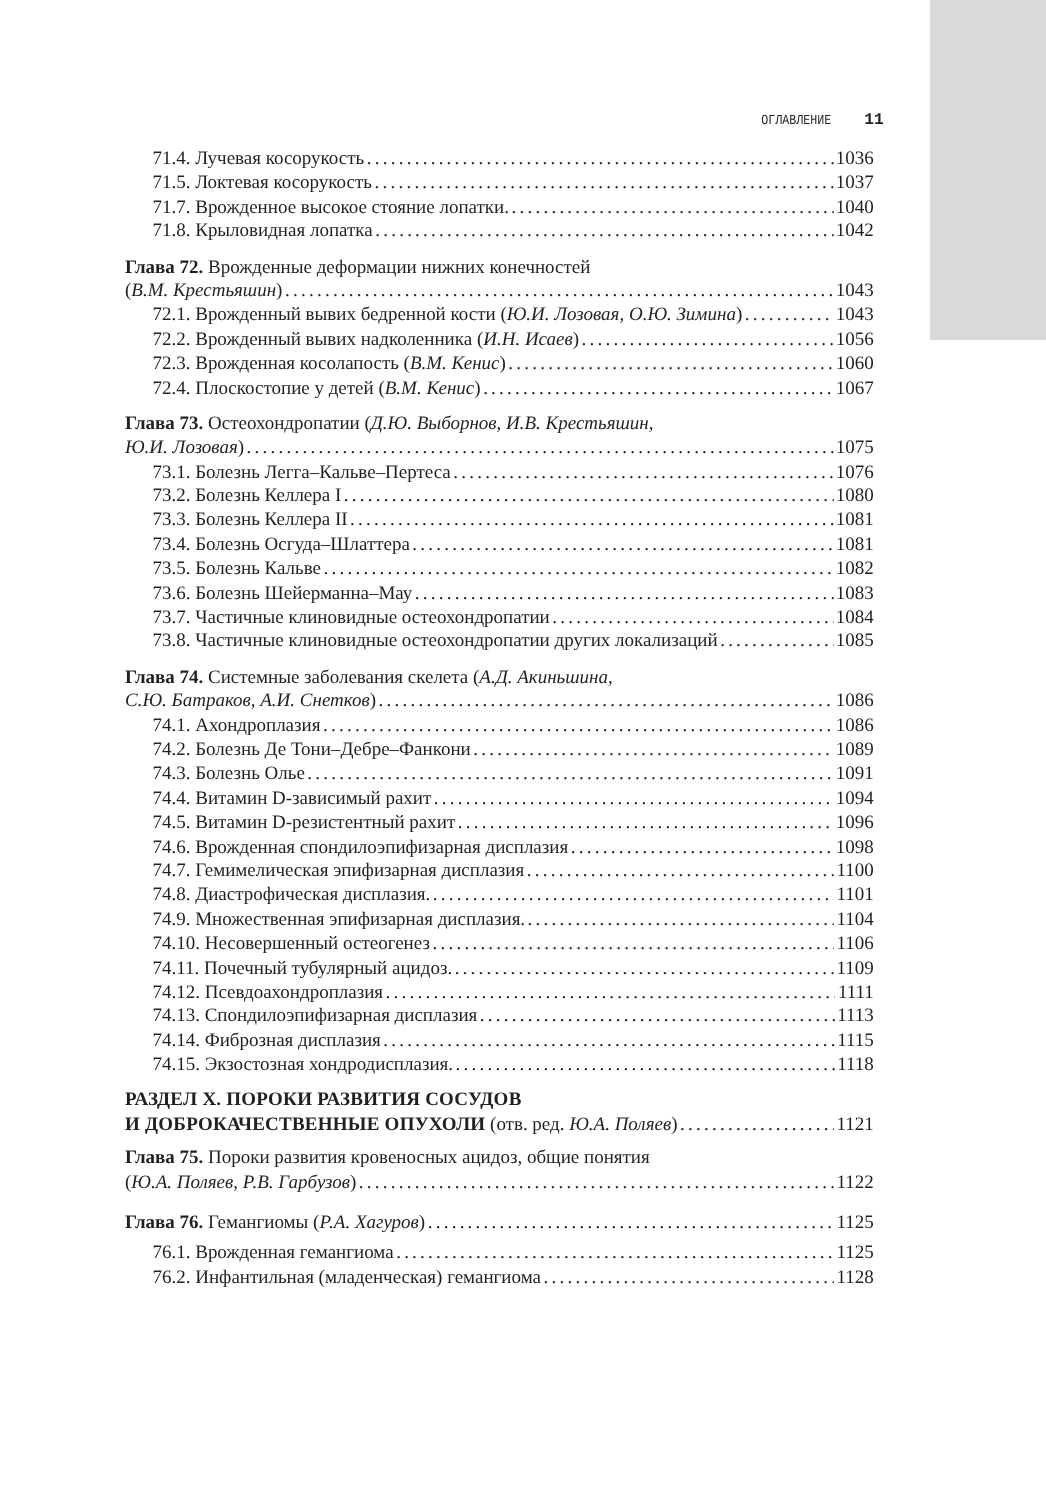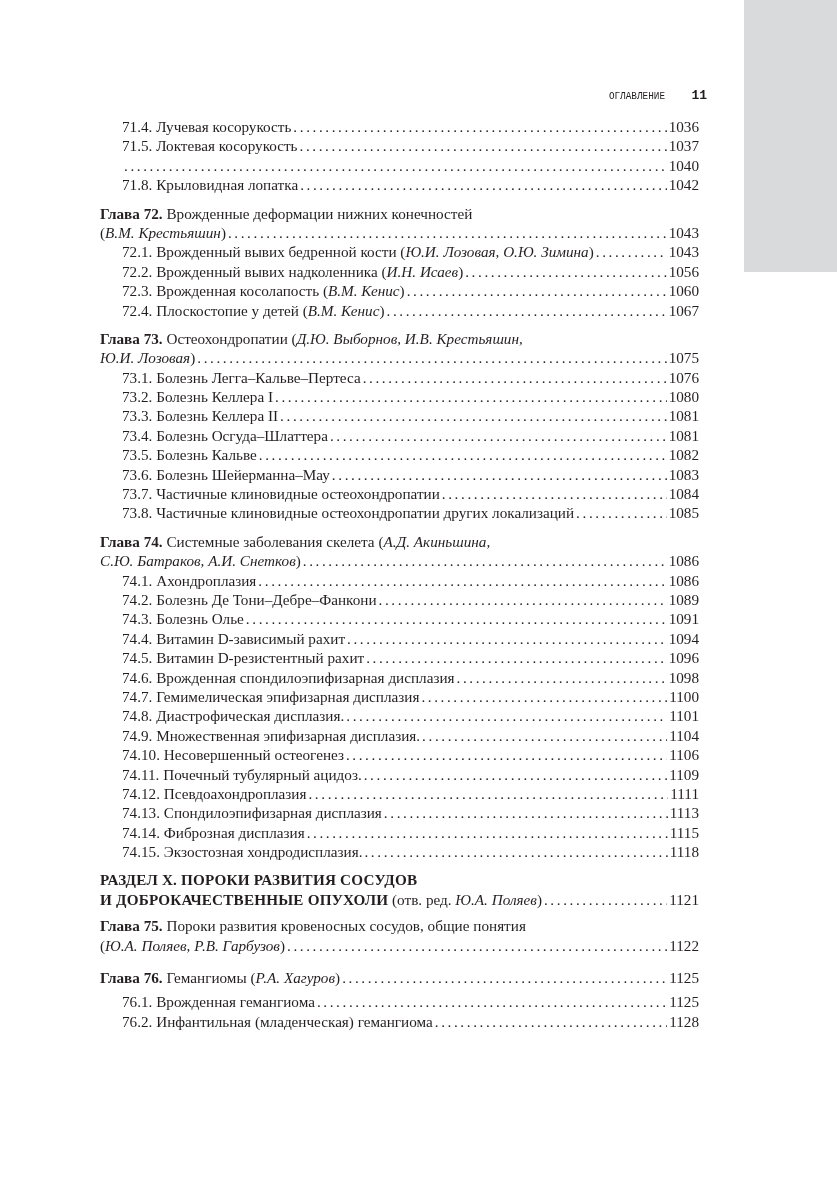--- a/index.html
+++ b/index.html
@@ -60,20 +60,21 @@
         <span class="text">71.4. Лучевая косорукость</span>
         <span class="leader"></span>
         <span class="pg">1036</span>
       </div>
     <div class="line sub">
         <span class="text">71.5. Локтевая косорукость</span>
         <span class="leader"></span>
         <span class="pg">1037</span>
       </div>
     <div class="line sub">
+        <span class="text">71.7. Врожденное высокое стояние лопатки.</span>
         <span class="leader"></span>
         <span class="pg">1040</span>
       </div>
     <div class="line sub">
         <span class="text">71.8. Крыловидная лопатка</span>
         <span class="leader"></span>
         <span class="pg">1042</span>
       </div>
   </div>
 
@@ -251,21 +252,21 @@
       </div>
     <div class="line">
         <span class="text"><span class="caps">И ДОБРОКАЧЕСТВЕННЫЕ ОПУХОЛИ</span><span> (отв. ред. </span><span class="ital">Ю.А. Поляев</span><span>)</span></span>
         <span class="leader"></span>
         <span class="pg">1121</span>
       </div>
   </div>
 
   <div class="group" style="margin-bottom:13px;">
     <div class="line">
-        <span class="text"><span class="bold">Глава 75.</span><span> Пороки развития кровеносных сосудов, общие понятия</span></span>
+        <span class="text"><span class="bold">Глава 75.</span><span> Пороки развития кровеносных ацидоз, общие понятия</span></span>
       </div>
     <div class="line">
         <span class="text"><span>(</span><span class="ital">Ю.А. Поляев, Р.В. Гарбузов</span><span>)</span></span>
         <span class="leader"></span>
         <span class="pg">1122</span>
       </div>
   </div>
 
   <div class="group">
     <div class="line">

